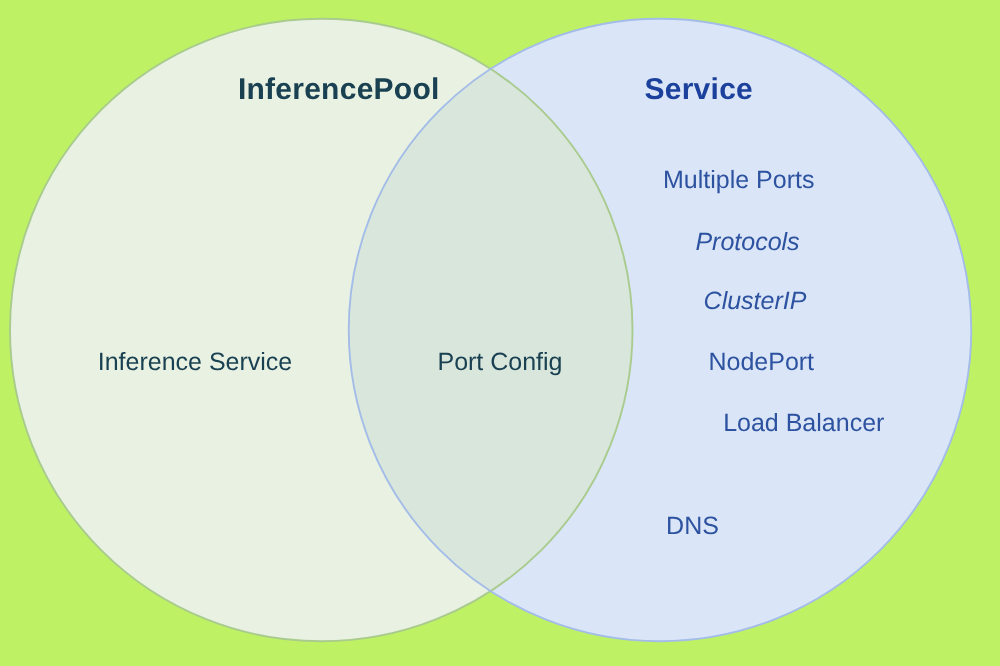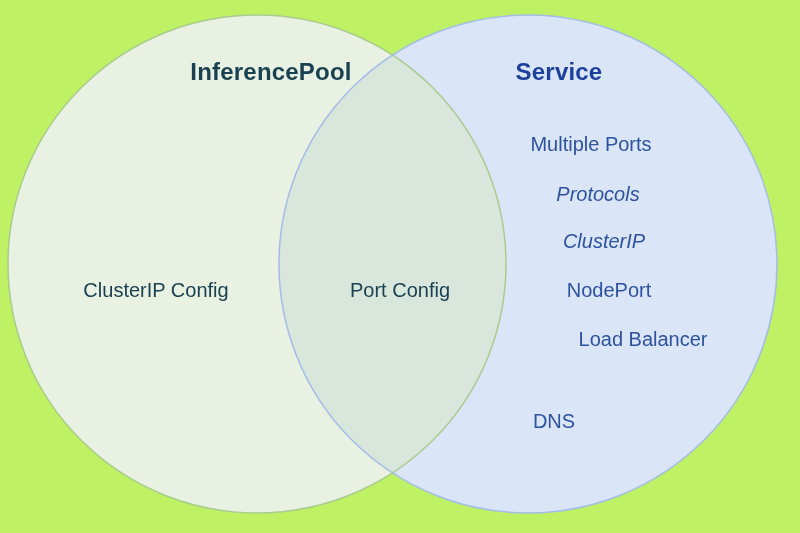--- a/index.html
+++ b/index.html
@@ -60,21 +60,21 @@
     <circle cx="257" cy="264" r="249" fill="#e8f1e2"></circle>
     <circle cx="257" cy="264" r="249" clip-path="url(#clip-service)" fill="#d9e6dc"></circle>
 
     <circle cx="257" cy="264" r="249" fill="none" stroke-width="1.5" stroke="#a9cb8d"></circle>
     <circle cx="528" cy="264" r="249" fill="none" stroke-width="1.5" stroke="#a3bce8"></circle>
   </svg>
 
   <div class="label circle-title teal-text pos-title-left">InferencePool</div>
   <div class="label circle-title blue-title-text pos-title-right">Service</div>
 
-  <div class="label item teal-text pos-left-1">ClusterIP Config</div>
+  <div class="label item teal-text pos-left-1">Inference Service</div>
 
   <div class="label item blue-item-text pos-right-0">Multiple Ports</div>
 
   <div class="label item teal-text pos-mid-1">Port Config</div>
   <div class="label item blue-item-text pos-right-1">Protocols</div>
   <div class="label item blue-item-text pos-right-2">ClusterIP</div>
   <div class="label item blue-item-text pos-right-3">NodePort</div>
   <div class="label item blue-item-text pos-right-4">Load Balancer</div>
   <div class="label item blue-item-text pos-right-6">DNS</div>
 

